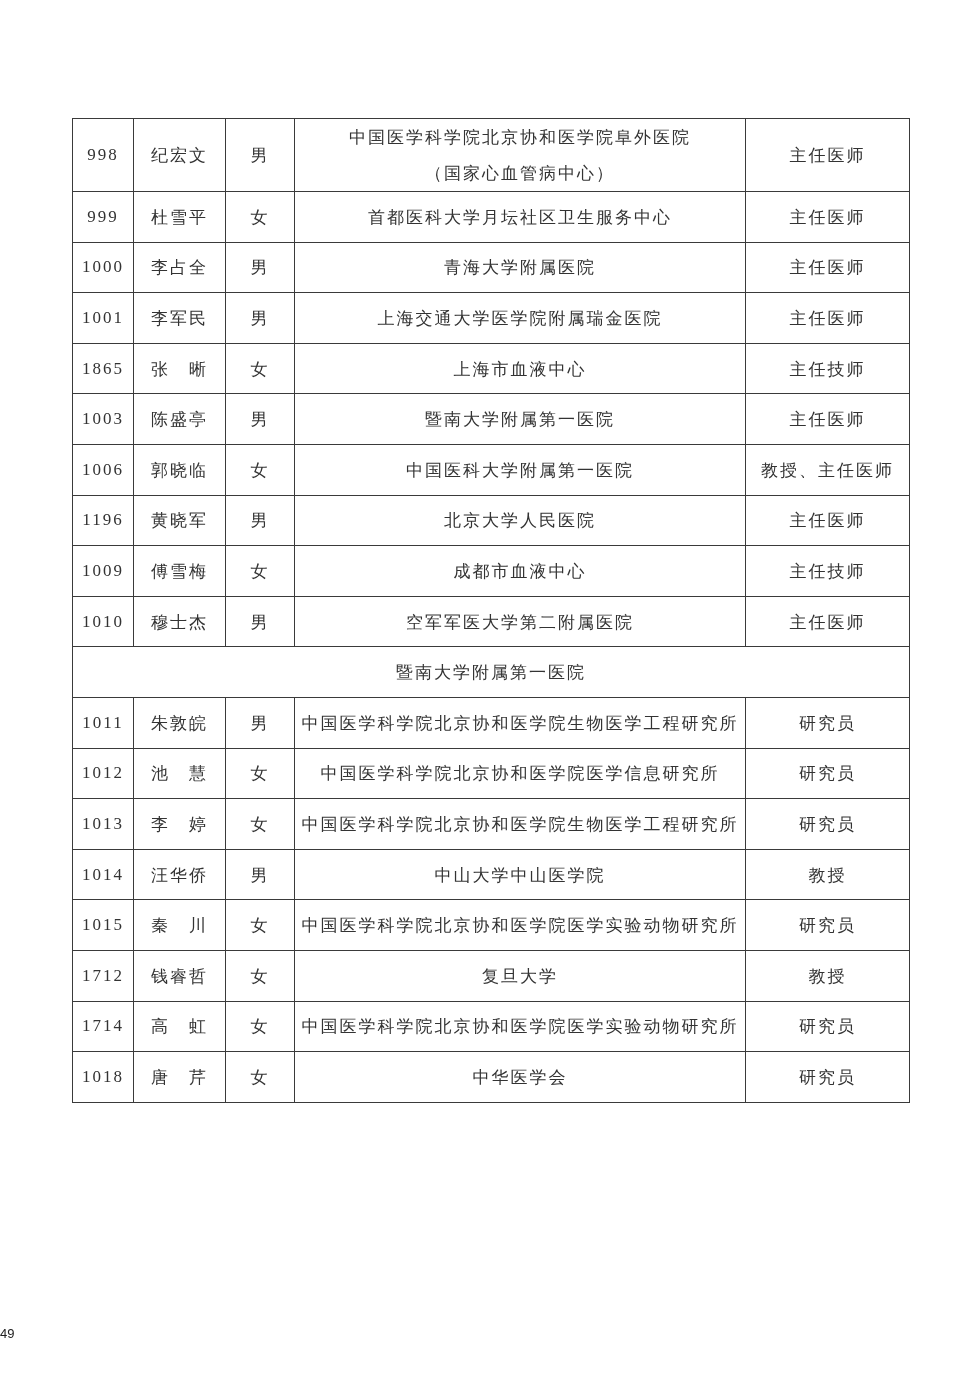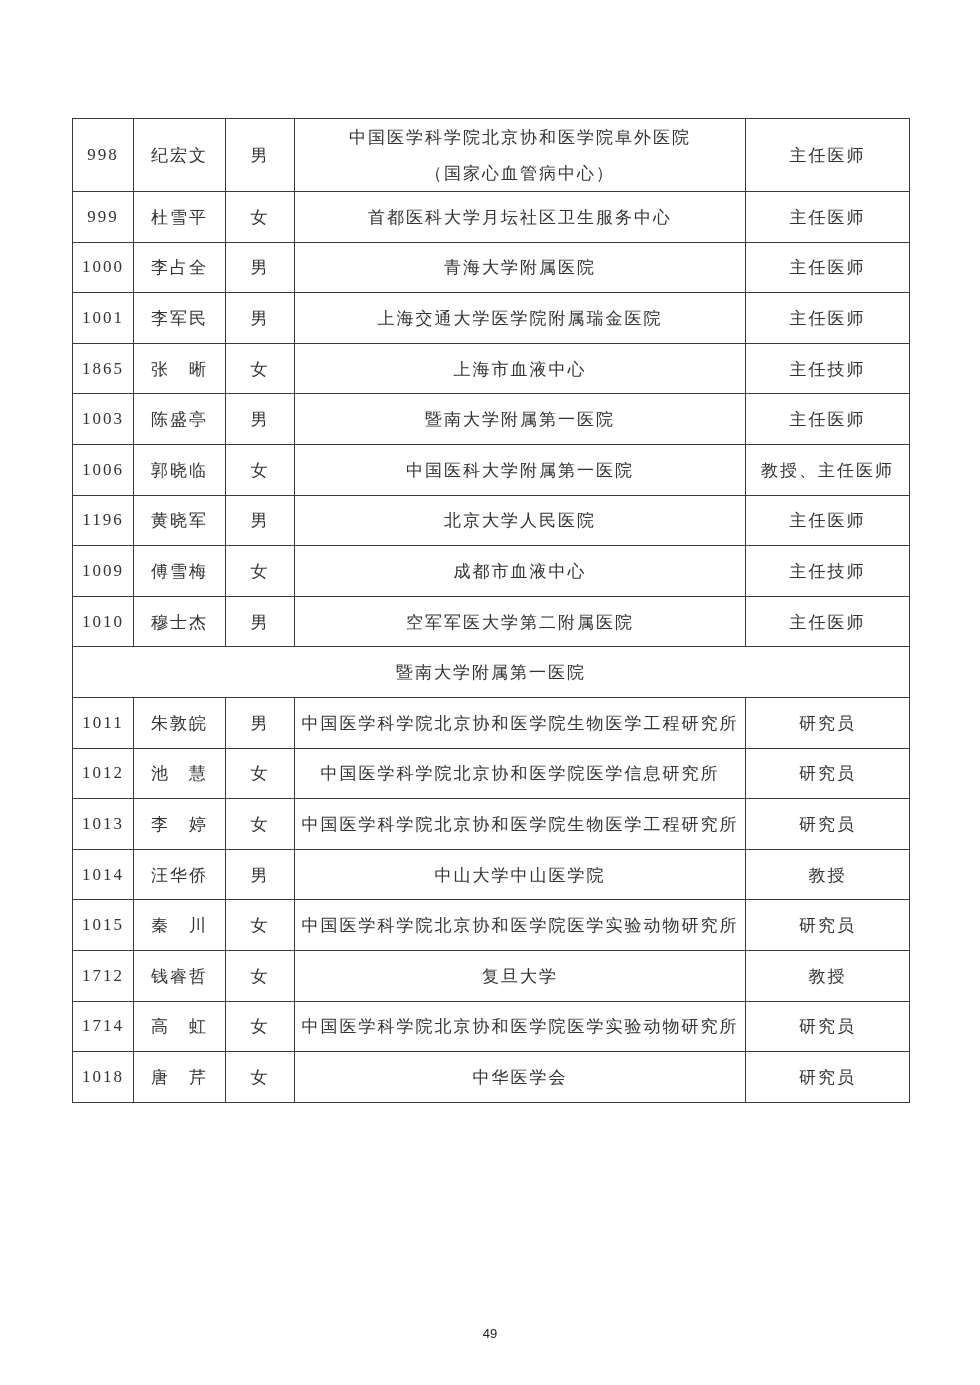--- a/index.html
+++ b/index.html
@@ -16,21 +16,21 @@
   col.c-org { width: 451px; }
   col.c-title { width: 164px; }
   tr.row td { height: 49.6px; }
   tr.row-tall td { height: 72px; }
   tr.section td { height: 49.6px; }
   td.no { font-family: "Liberation Serif", "DejaVu Serif", serif; font-size: 18px; letter-spacing: 0; }
   td.name { letter-spacing: 4px; }
   td.org { letter-spacing: 2px; font-size: 16.5px; }
   td.section-title { font-weight: normal; letter-spacing: 2px; }
   .org-line { display: block; line-height: 36px; }
-  .page-number { position: absolute; left: 0; width: 980px; top: 1326px; text-align: center;
+  .page-number { position: absolute; left: 0; width: 980px; top: 1326px; text-align: left;
                  font-family: "Liberation Sans", "DejaVu Sans", sans-serif; font-size: 13px; color: #222; }
 </style>
 </head>
 <body>
 
 <div class="page">
   <table class="roster">
     <colgroup>
       <col class="c-no">
         <col class="c-name">

